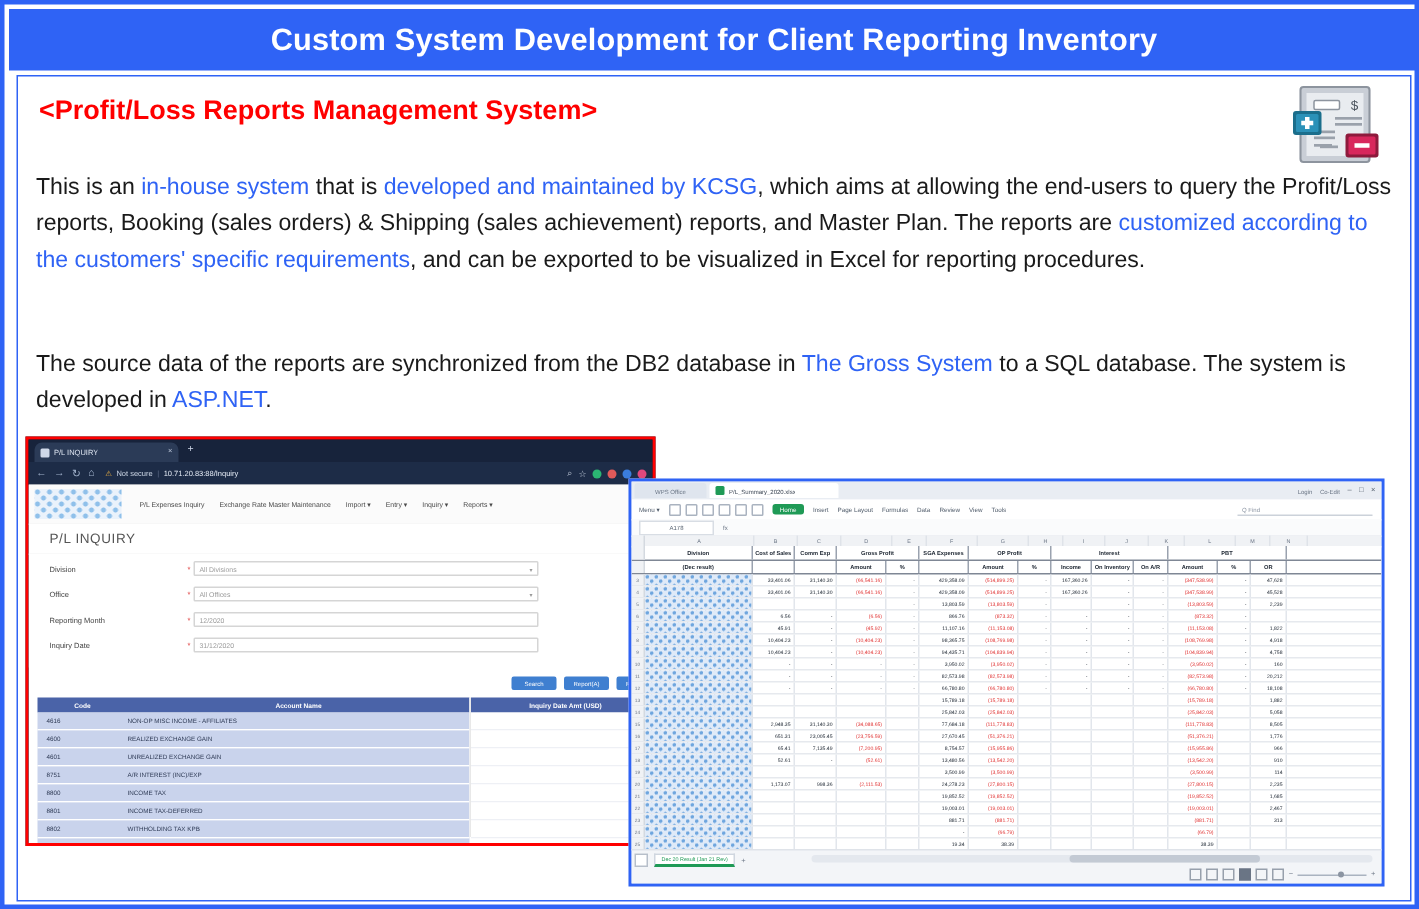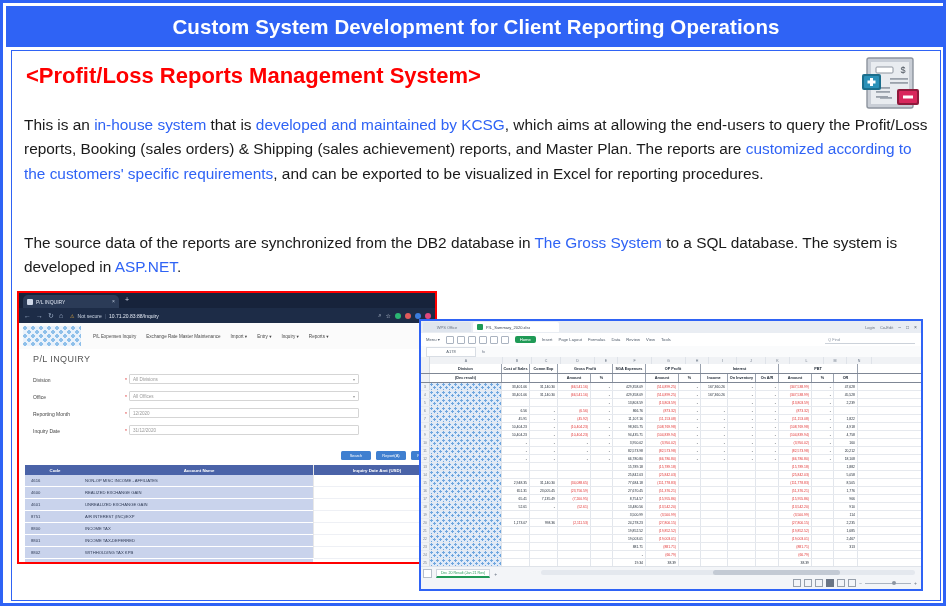--- a/index.html
+++ b/index.html
@@ -25,21 +25,21 @@
     color:#ffffff;font-size:20.5px;font-weight:bold;letter-spacing:0.1px;
     font-family:"Liberation Sans", sans-serif;
   }
   
   .content-panel{
     position:absolute;left:8px;top:47px;width:930px;height:551px;
     background:#ffffff;border:1px solid #2f63f5;box-sizing:border-box;
   }
   .subtitle{
     position:absolute;left:14px;top:12px;
-    color:#ff0000;font-size:22px;font-weight:bold;
+    color:#ff0000;font-size:18px;font-weight:bold;
     font-family:"Liberation Sans", sans-serif;
     white-space:nowrap;
   }
   
   .pl-icon{
     position:absolute;left:847px;top:5px;width:66px;height:54px;
   }
   
   .para{
     position:absolute;
@@ -252,21 +252,21 @@
   .ss-zoomline{width:46px;height:1px;background:#aab3c0;position:relative;}
   .ss-zoomknob{position:absolute;left:58%;top:-2px;width:4px;height:4px;border-radius:50%;background:#8c95a2;}
   .ss-zsign{color:#6a7585;font-size:5px;line-height:5px;}
 </style>
 </head>
 <body>
 
 <div class="slide">
 
   <div class="title-bar">
-    <span class="title-text">Custom System Development for Client Reporting Operations</span>
+    <span class="title-text">Custom System Development for Client Reporting Inventory</span>
   </div>
 
   <div class="content-panel">
 
     <div class="subtitle">&lt;Profit/Loss Reports Management System&gt;</div>
 
     <div class="pl-icon">
       <svg width="66" height="54" viewBox="0 0 66 54" xmlns="http://www.w3.org/2000/svg">
         <rect x="8" y="2" width="46" height="50" rx="2" fill="#c9ced6" stroke="#8d949e" stroke-width="1.4"></rect>
         <rect x="12" y="6" width="38" height="42" fill="#e9ecf0"></rect>

